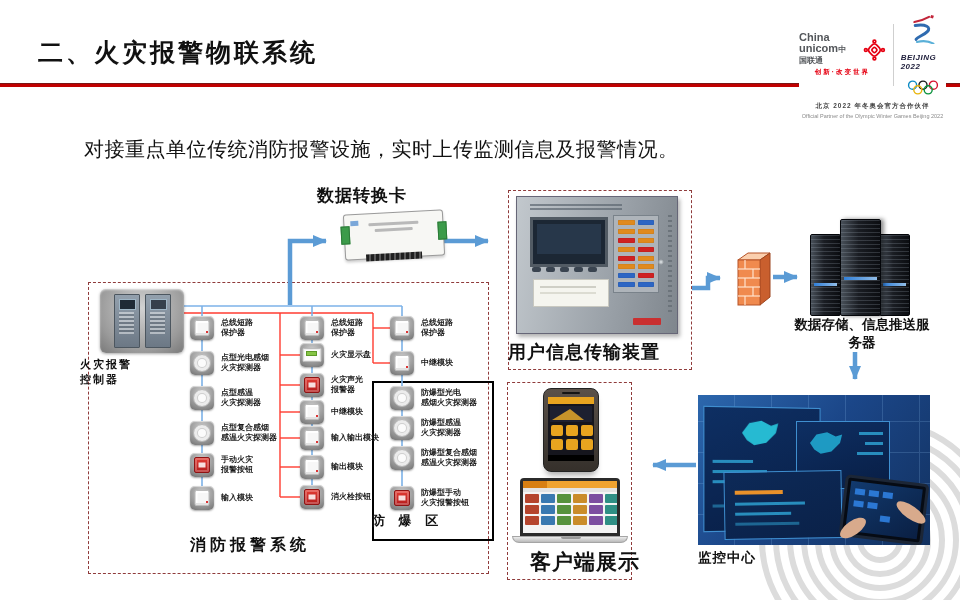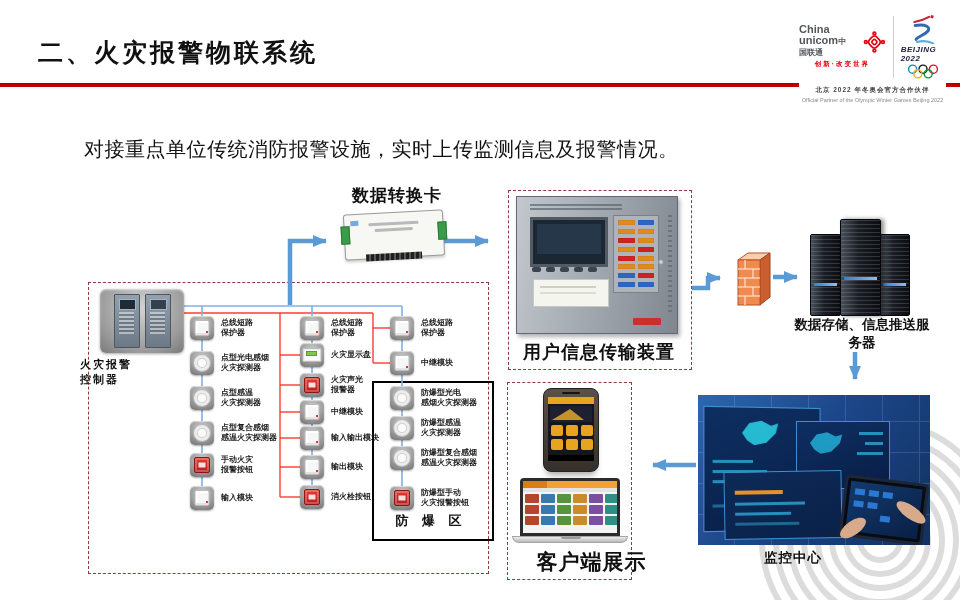--- a/index.html
+++ b/index.html
@@ -15,28 +15,28 @@
   .logocard{position:absolute;left:799px;top:4px;width:147px;height:112px;background:#fff;z-index:5;}
   .logorow{display:flex;align-items:center;justify-content:center;gap:7px;padding-top:10px;}
   .unicom{display:flex;flex-direction:column;align-items:center;}
   .unicom .uc-top{display:flex;align-items:flex-end;gap:10px;}
   .uc-name{line-height:1;text-align:left;color:#53565a;font-weight:700;}
   .uc-name .l1{font-size:11px;}
   .uc-name .l2{font-size:11px;}
   .uc-name .cn{font-size:8px;}
   .uc-tag{margin-top:3px;font-size:6.5px;color:#e60012;letter-spacing:2px;font-weight:700;}
   .logo-div{width:1px;height:62px;background:#cfcfcf;}
-  .beijing{display:flex;flex-direction:column;align-items:center;gap:1px;}
+  .beijing{display:flex;flex-direction:column;align-items:center;gap:9px;}
   .games-word{font-size:8px;font-weight:700;font-style:italic;color:#23233f;letter-spacing:.5px;}
   .partner{margin-top:7px;text-align:center;}
   .partner .pcn{font-size:6.5px;color:#444;letter-spacing:1px;font-weight:700;}
   .partner .pen{font-size:5.5px;color:#8a8a8a;margin-top:2px;}
 
   
-  .biglabel{position:absolute;font-weight:700;color:#111;text-align:center;}
+  .biglabel{position:absolute;font-weight:700;color:#111;text-align:left;}
   .pre{white-space:pre-line;}
 
   
   .dbox{position:absolute;border:1.6px dashed #8f3b3b;z-index:1;}
   .blackbox{position:absolute;border:2px solid #000;z-index:2;background:transparent;}
 
   
   .dev{position:absolute;display:flex;align-items:center;gap:7px;z-index:3;height:24px;}
   .dlabel{font-size:8px;font-weight:700;color:#1a1a1a;line-height:1.25;white-space:pre-line;width:64px;}
   .ic{flex:0 0 24px;width:24px;height:24px;border-radius:5px;position:relative;
@@ -386,20 +386,21 @@
       <span class="dlabel">防爆型复合感烟
 感温火灾探测器</span>
     </div>
   <div class="dev" style="left:390px;top:486px">
       <span class="ic redbox"></span>
       <span class="dlabel">防爆型手动
 火灾报警按钮</span>
     </div>
 
   <div class="biglabel" style="left:372px;top:512px;width:118px;font-size:13px;letter-spacing:5px;z-index:3">防 爆 区</div>
+  <div class="biglabel" style="left:190px;top:535px;width:170px;font-size:16px;letter-spacing:4px;z-index:3">消防报警系统</div>
 
   <div class="transdev">
     <div class="ttop"></div>
     <div class="tscreen"></div>
     <div class="tbtnrow">
         <i></i>
         <i></i>
         <i></i>
         <i></i>
         <i></i>

